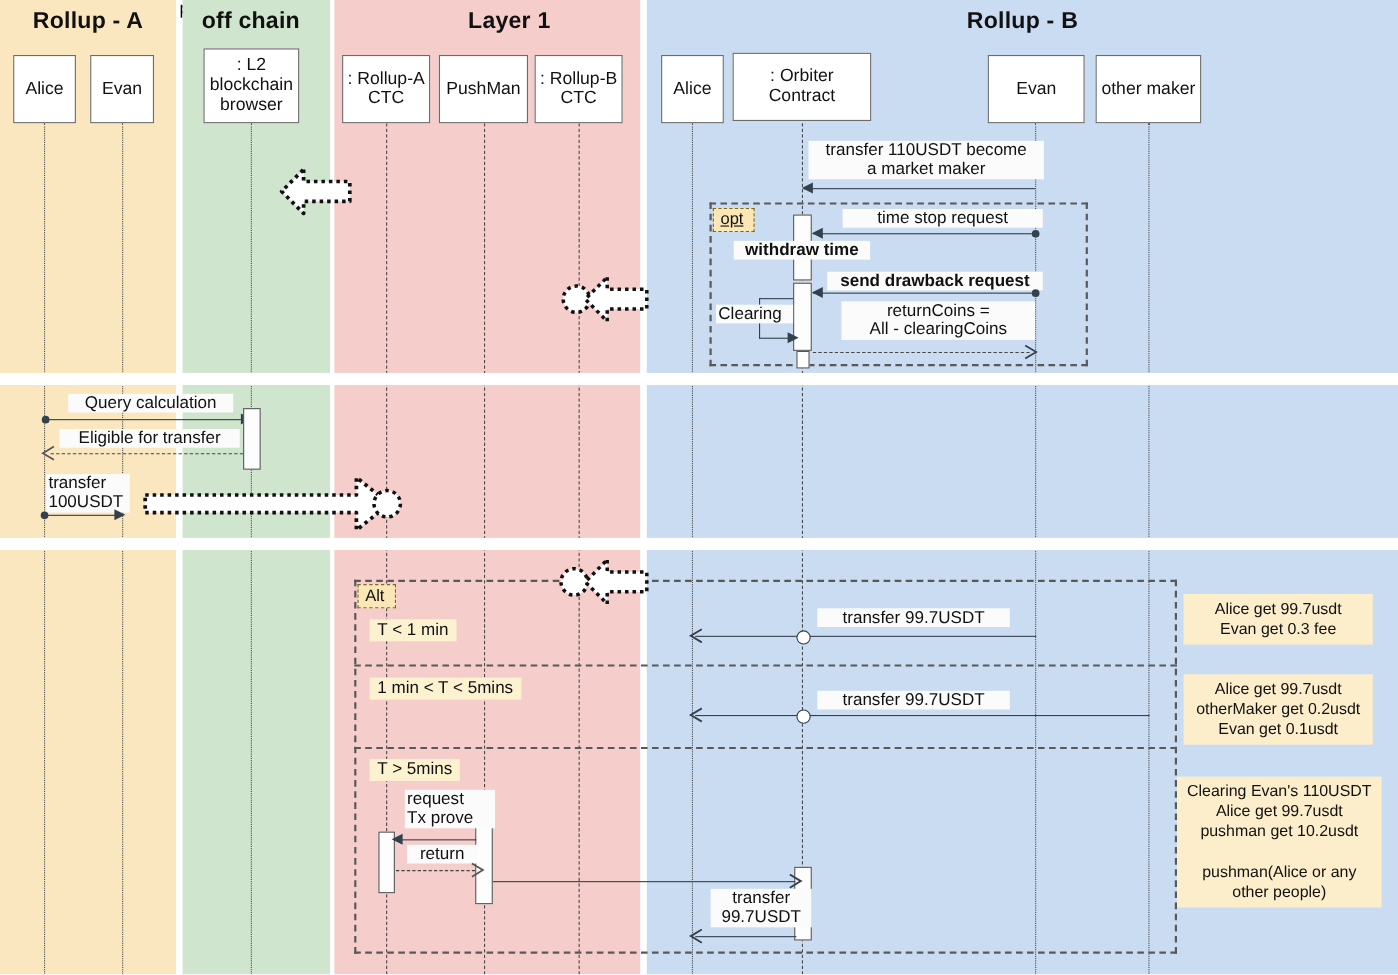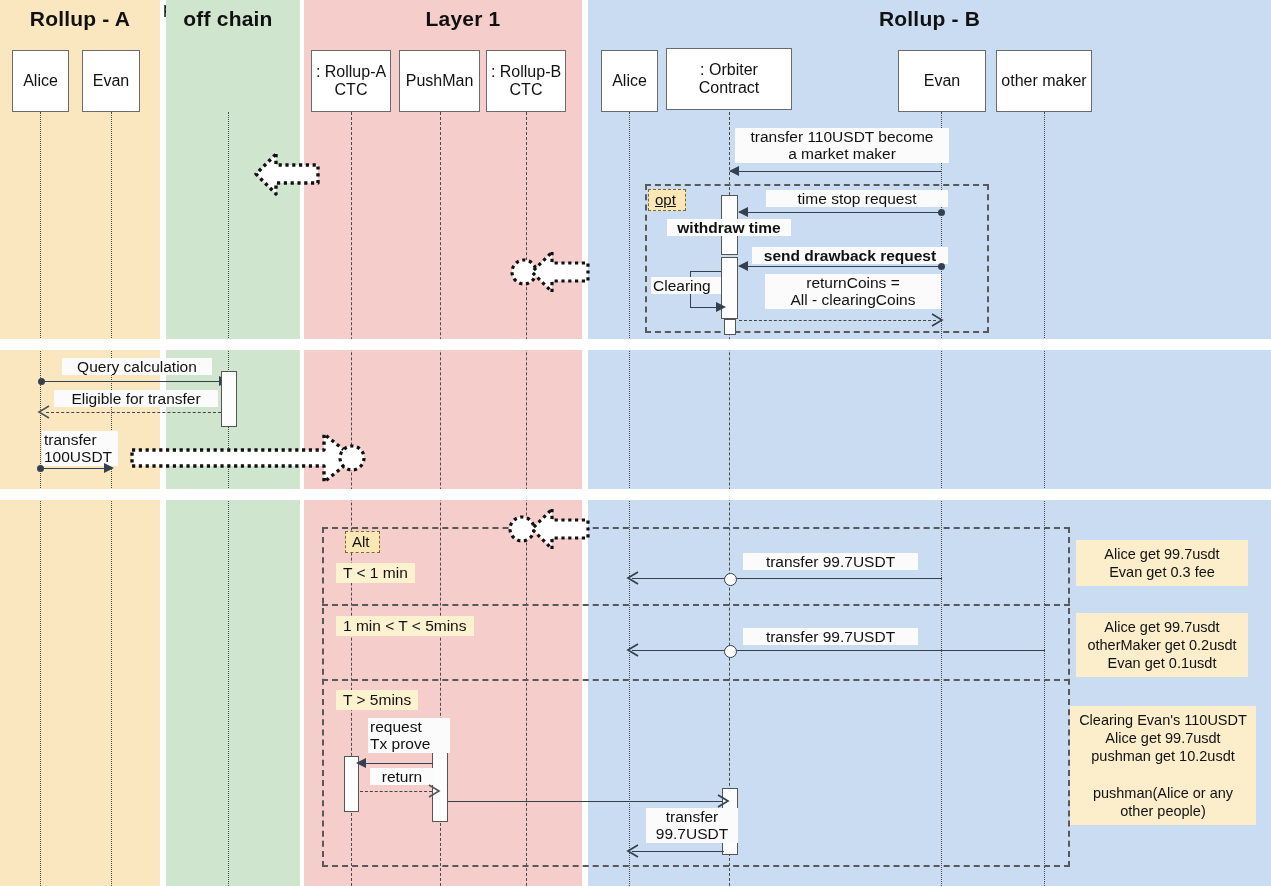--- a/index.html
+++ b/index.html
@@ -89,20 +89,23 @@
   <div class="lifeline" style="left:941px;top:112px;height:774px;"></div>
   <div class="lifeline" style="left:1044px;top:112px;height:774px;"></div>
 
   
   <div class="hband hband1"></div>
   <div class="hband hband2"></div>
 
   
   <div class="actor" style="left:12px;top:50px;width:57px;height:62px;">Alice</div>
   <div class="actor" style="left:82px;top:50px;width:58px;height:62px;">Evan</div>
+  <div class="actor" style="left:185px;top:44px;width:87px;height:68px;">: L2
+blockchain
+browser</div>
   <div class="actor" style="left:311px;top:50px;width:80px;height:62px;">: Rollup-A
 CTC</div>
   <div class="actor" style="left:399px;top:50px;width:81px;height:62px;">PushMan</div>
   <div class="actor" style="left:486px;top:50px;width:80px;height:62px;">: Rollup-B
 CTC</div>
   <div class="actor" style="left:601px;top:50px;width:57px;height:62px;">Alice</div>
   <div class="actor" style="left:666px;top:48px;width:126px;height:62px;">: Orbiter
 Contract</div>
   <div class="actor" style="left:898px;top:50px;width:88px;height:62px;">Evan</div>
   <div class="actor" style="left:996px;top:50px;width:96px;height:62px;">other
@@ -198,21 +201,21 @@
   
   <div class="blockarrow" style="left:128px;top:428px;">
     <svg width="240" height="60" viewBox="0 0 240 60">
       <path d="M4,22 L196,22 L196,6 L226,30 L196,54 L196,38 L4,38 Z" fill="#ffffff" stroke="#111" stroke-width="3.4" stroke-dasharray="3.2,3.6" stroke-linejoin="round"></path>
       <circle cx="224" cy="30" r="12" fill="#ffffff" stroke="#111" stroke-width="3.2" stroke-dasharray="3.2,3.6"></circle>
     </svg>
   </div>
 
   
   <div class="frag" style="left:322px;top:527px;width:748px;height:340px;"></div>
-  <div class="frag-tag" style="left:325px;top:531px;margin-left:20px;">Alt</div>
+  <div class="frag-tag" style="left:325px;top:531px;">Alt</div>
   <div class="frag-div" style="left:322px;top:604px;width:748px;"></div>
   <div class="frag-div" style="left:322px;top:679px;width:748px;"></div>
 
   <div class="guard" style="left:336px;top:563px;">T &lt; 1 min</div>
   <div class="guard" style="left:336px;top:616px;">1 min &lt; T &lt; 5mins</div>
   <div class="guard" style="left:336px;top:690px;">T &gt; 5mins</div>
 
   
   <div class="blockarrow" style="left:506px;top:505px;">
     <svg width="88" height="48" viewBox="0 0 88 48">

